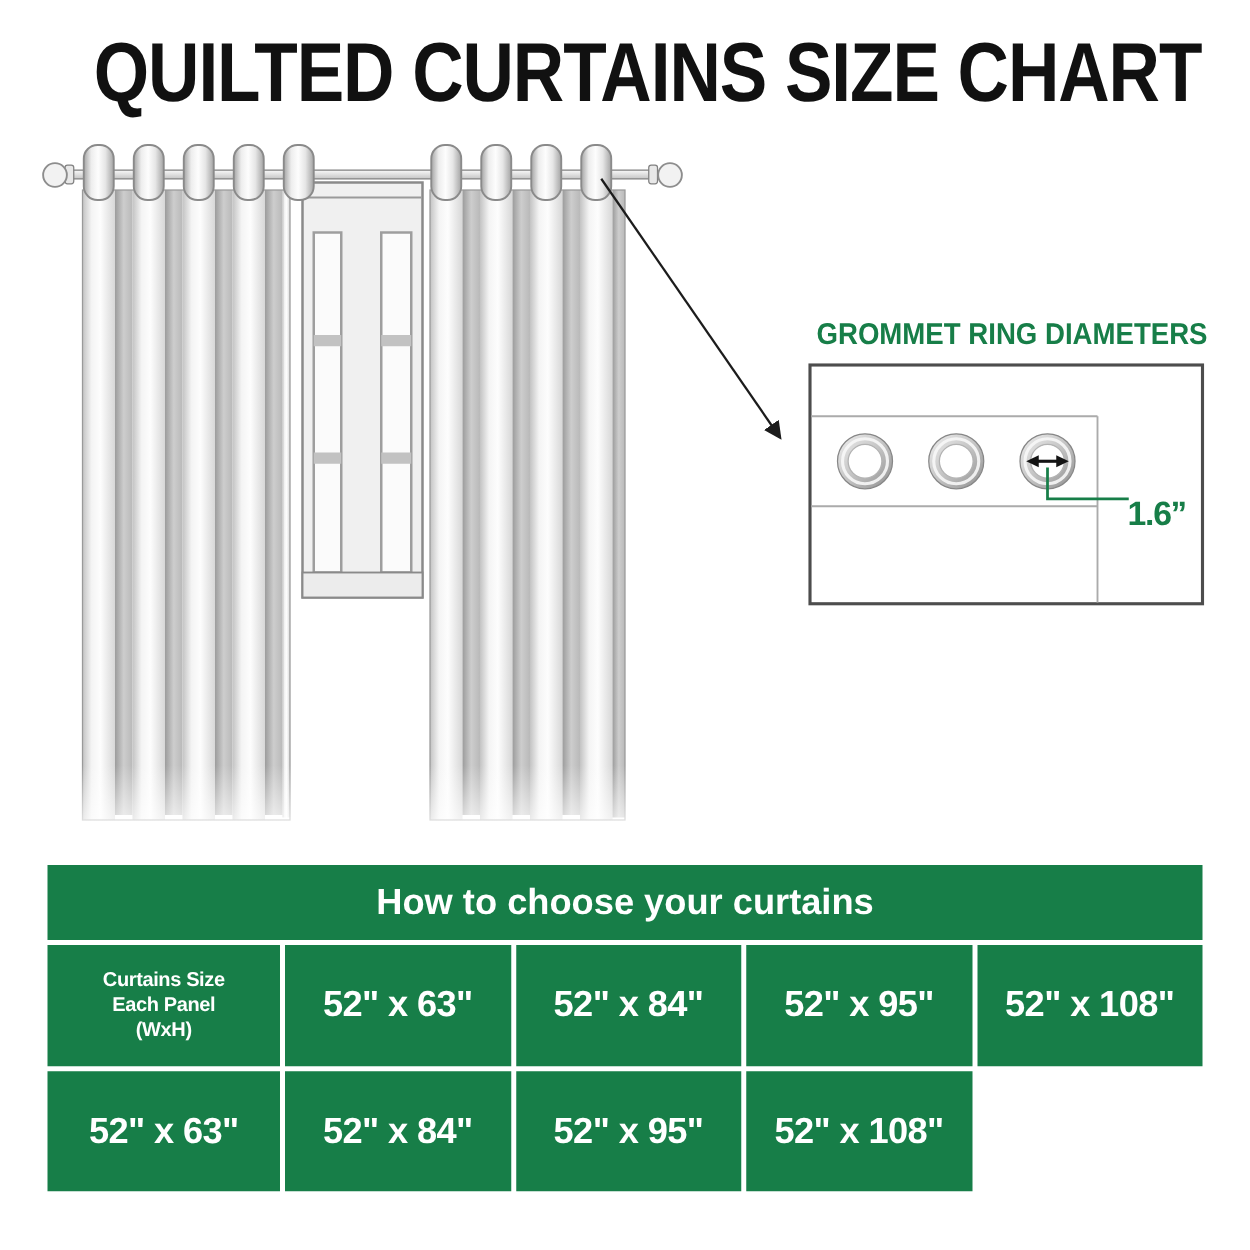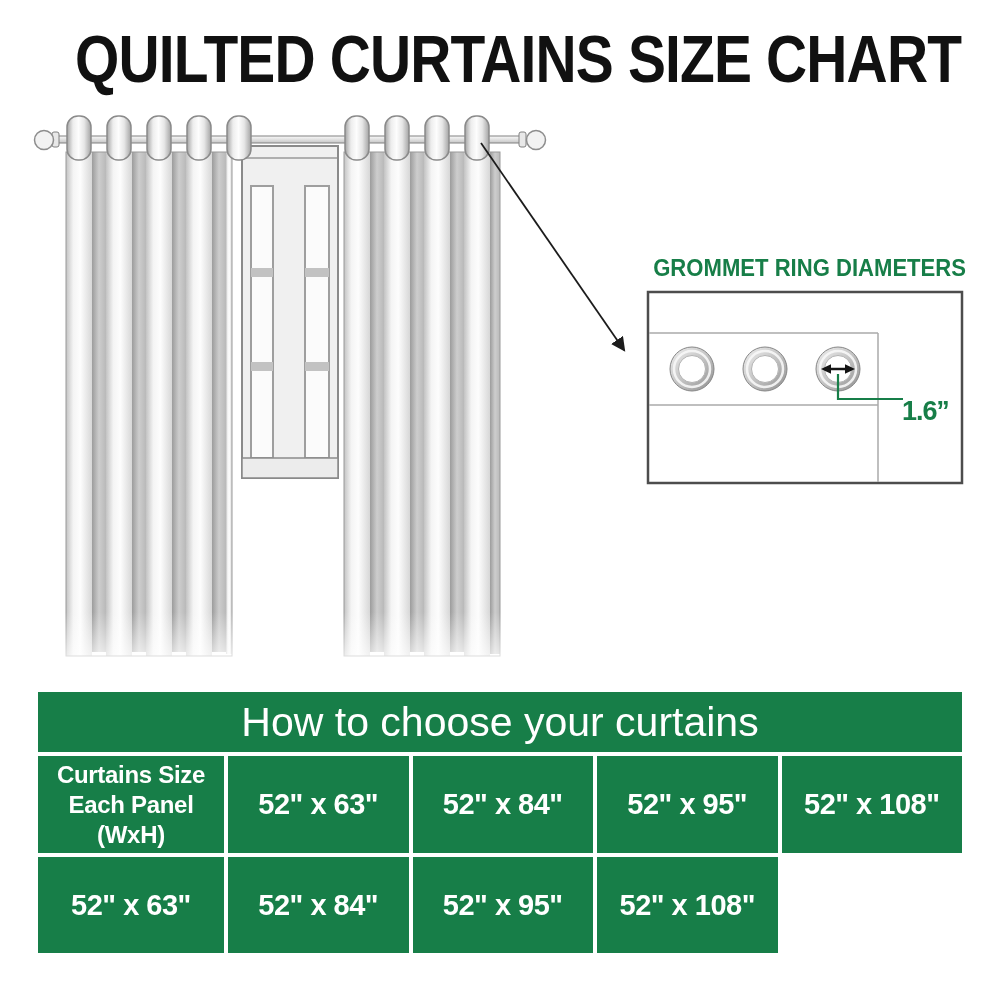--- a/index.html
+++ b/index.html
@@ -39,24 +39,24 @@
     grid-template-rows:60px 97px 96px;
     gap:4px;
   }
   .size-table .cell {
     background:var(--green); color:#ffffff;
     display:flex; align-items:center; justify-content:center;
     text-align:center;
   }
   .table-title {
     grid-column:1 / -1;
-    font-size:41px; font-weight:normal; letter-spacing:0px;
+    font-size:29px; font-weight:bold; letter-spacing:0px;
   }
   .row-label {
-    font-size:24px; font-weight:bold; line-height:1.25;
+    font-size:16px; font-weight:bold; line-height:1.25;
     white-space:pre-line; letter-spacing:-0.3px;
   }
   .size-value {
     font-size:29px; font-weight:bold; letter-spacing:-0.5px; white-space:nowrap;
   }
 </style>
 </head>
 <body>
 
 <div class="canvas">

